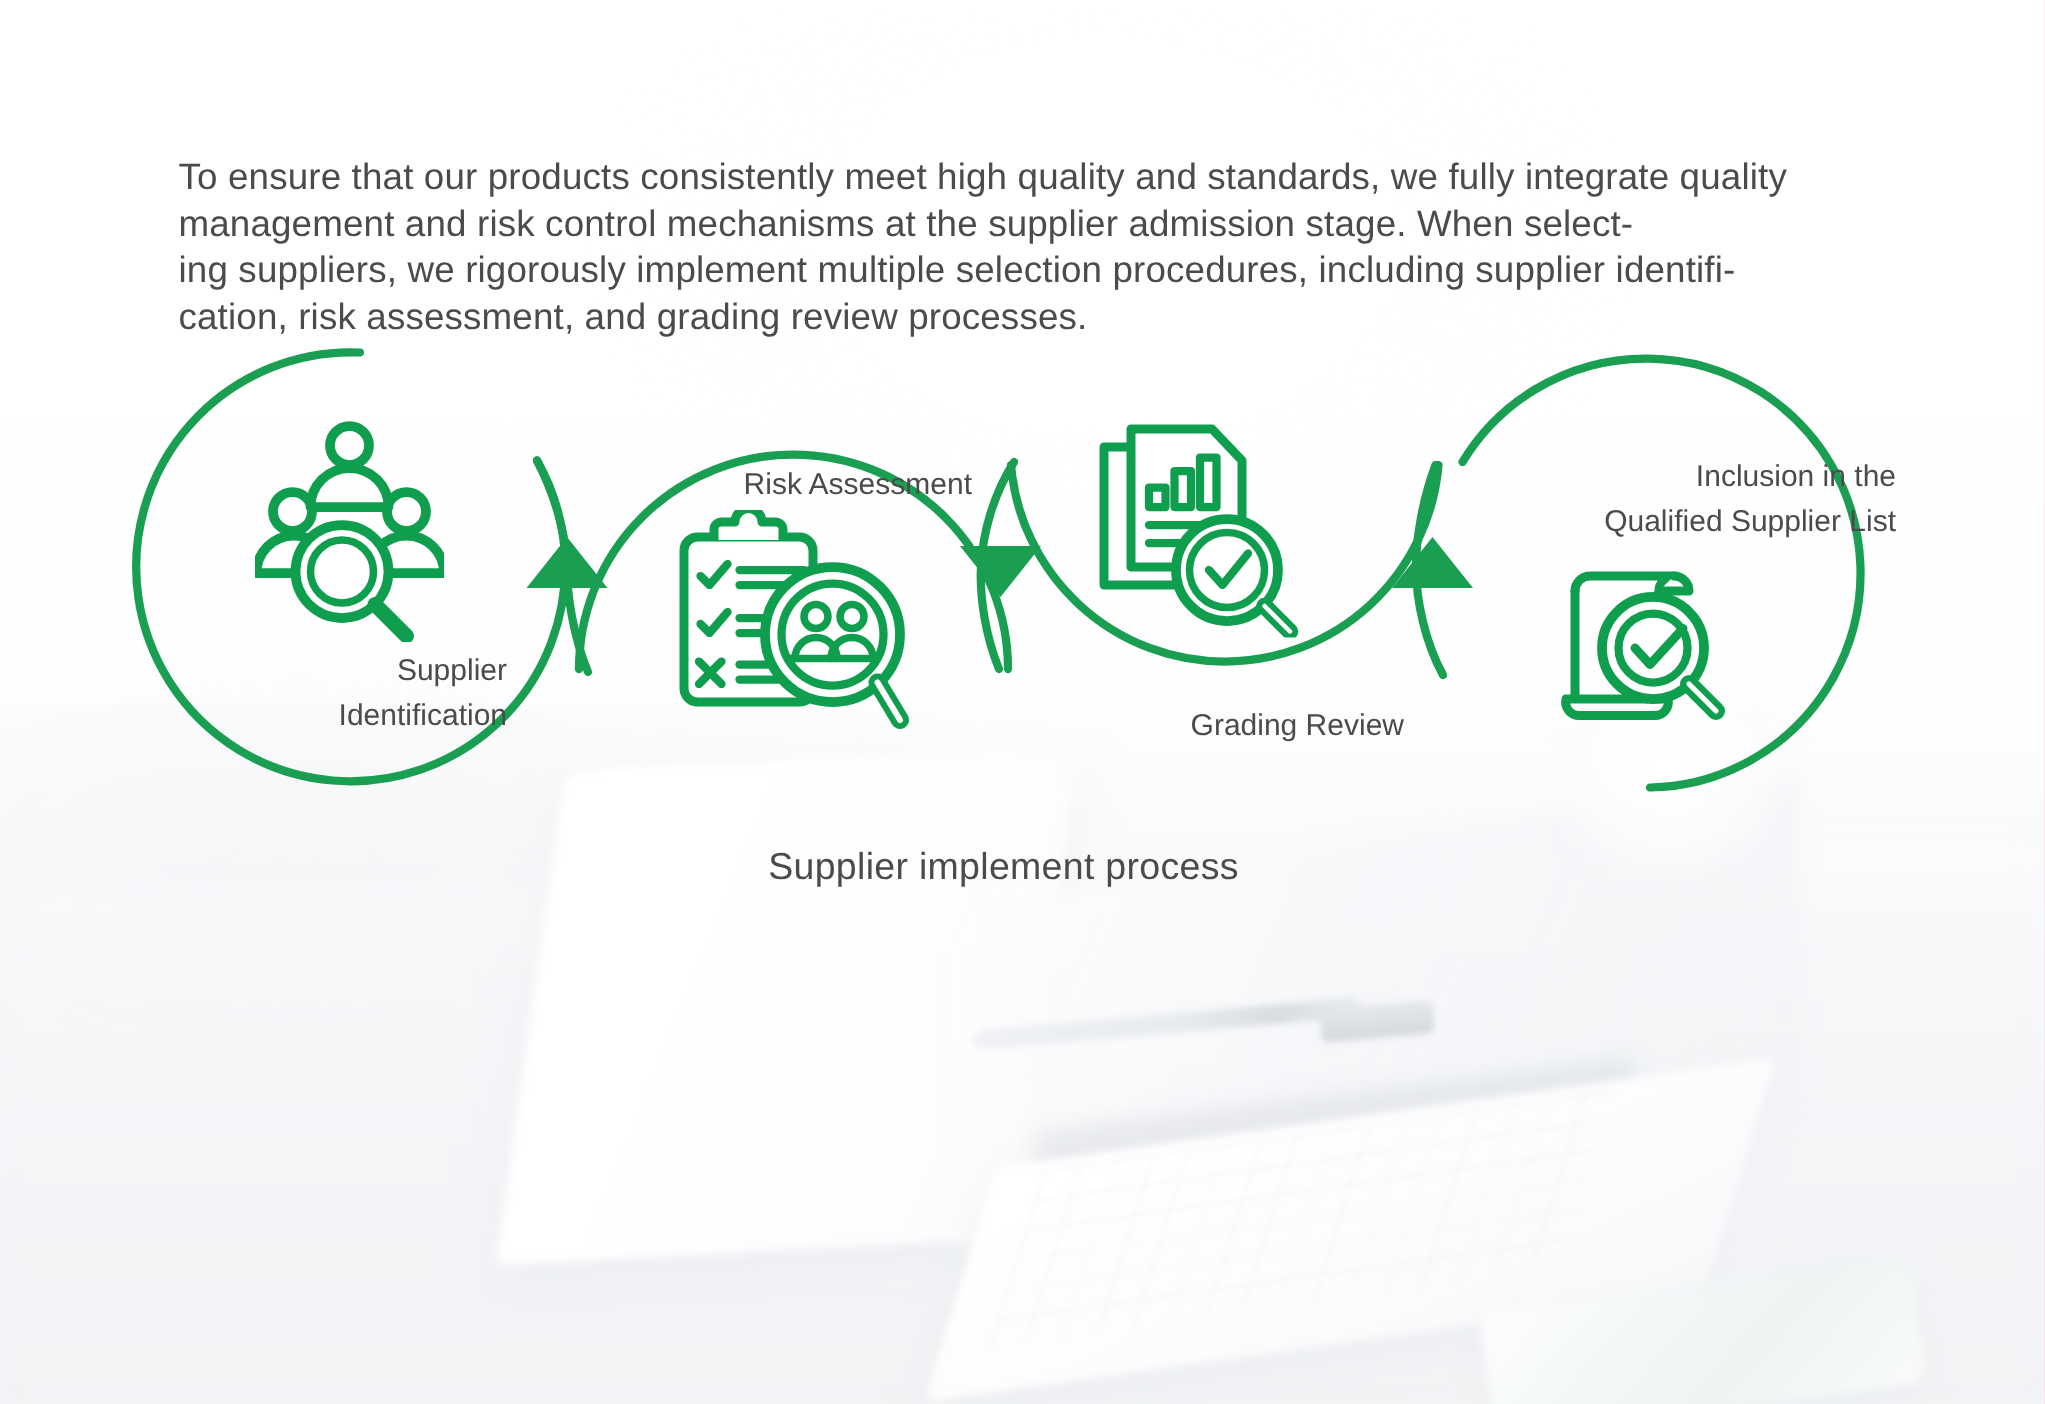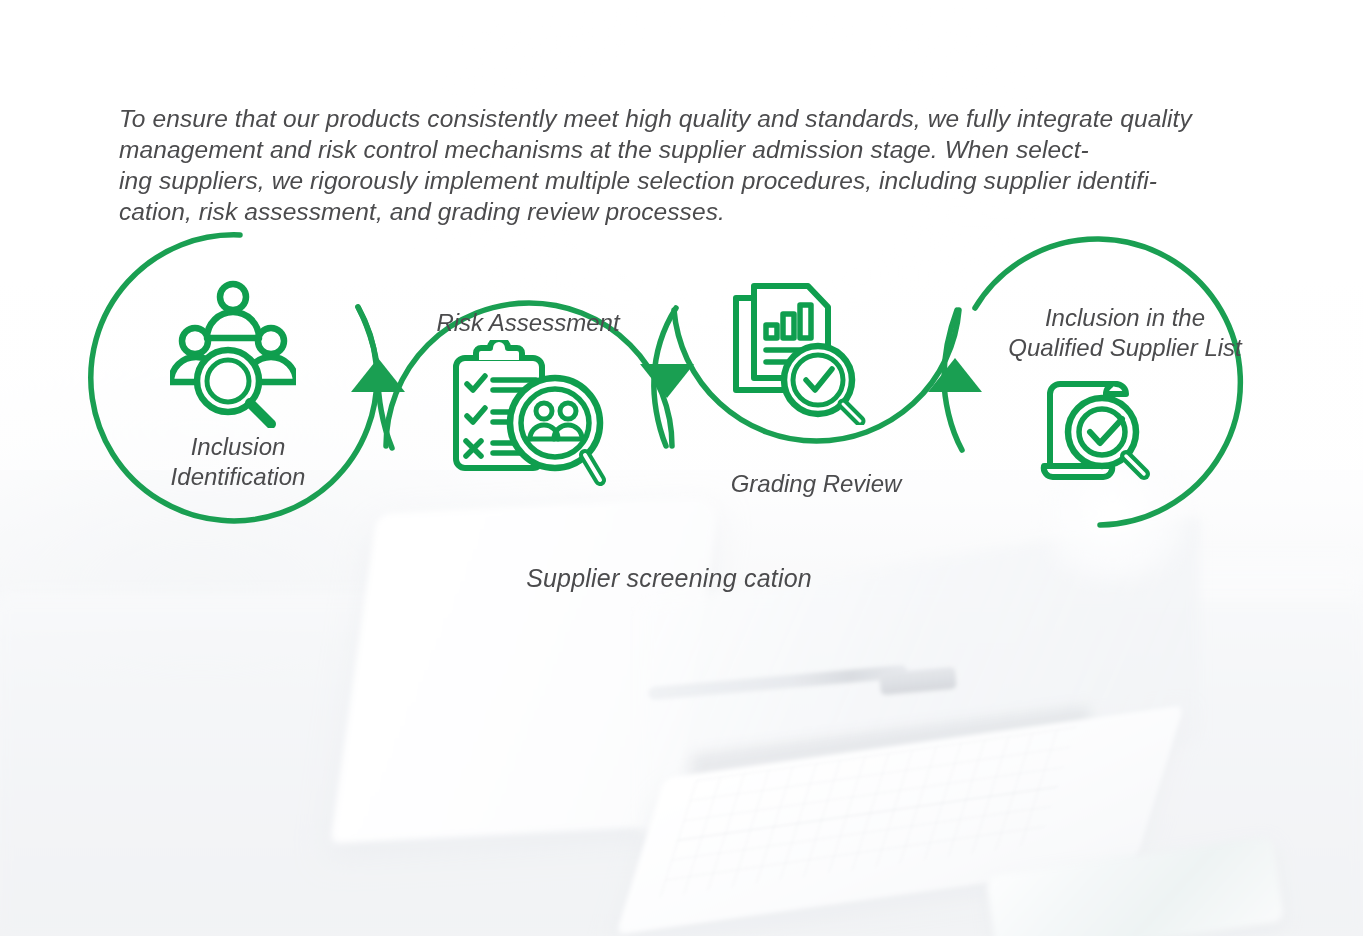--- a/index.html
+++ b/index.html
@@ -9,21 +9,20 @@
   }
   body {
     font-family: "Liberation Sans", sans-serif;
   }
   #page {
     position: relative;
     width: 1363px;
     height: 936px;
     overflow: hidden;
     background: #f9a8d4;
-    font-style: italic;
   }
 
   
   #bg-photo {
     position: absolute;
     inset: 0;
     overflow: hidden;
   }
   .bg-layer { position: absolute; }
 
@@ -170,23 +169,23 @@
   }
 
   #flow-svg {
     position: absolute;
     left: 0;
     top: 0;
   }
 
   .node-label {
     position: absolute;
-    text-align: center;
+    text-align: right;
     color: #4b4b4d;
-    font-size: 24px;
+    font-size: 20px;
     line-height: 30px;
     white-space: pre-line;
   }
   #label-1 { left: 138px; top: 432px; width: 200px; }
   #label-2 { left: 408px; top: 308px; width: 240px; }
   #label-3 { left: 696px; top: 432px; width: 240px; margin-top: 37px; }
   #label-4 { left: 986px; top: 303px; width: 278px; }
 
   #process-caption {
     position: absolute;
@@ -376,26 +375,26 @@
         <circle cx="68" cy="62" r="34" fill="#ffffff" stroke="#0f9e4e" stroke-width="6.5"></circle>
         <circle cx="68" cy="62" r="23" fill="none" stroke="#0f9e4e" stroke-width="5.5"></circle>
 
         <polyline points="56,62 66,73 88,49" fill="none" stroke="#0f9e4e" stroke-width="6" stroke-linecap="round" stroke-linejoin="round"></polyline>
 
         <line x1="92" y1="86" x2="110" y2="104" stroke="#0f9e4e" stroke-width="12" stroke-linecap="round"></line>
         <line x1="92" y1="86" x2="110" y2="104" stroke="#ffffff" stroke-width="3.5" stroke-linecap="round"></line>
       </svg>
     </div>
 
-    <div class="node-label" id="label-1">Inclusion
+    <div class="node-label" id="label-1">Supplier
 Identification</div>
 
     <div class="node-label" id="label-2">Risk Assessment</div>
 
     <div class="node-label" id="label-3">Grading Review</div>
 
     <div class="node-label" id="label-4">Inclusion in the
 Qualified Supplier List</div>
 
-    <div id="process-caption">Supplier screening cation</div>
+    <div id="process-caption">Supplier implement process</div>
 
   </div>
 </div>
 
 </body></html>

